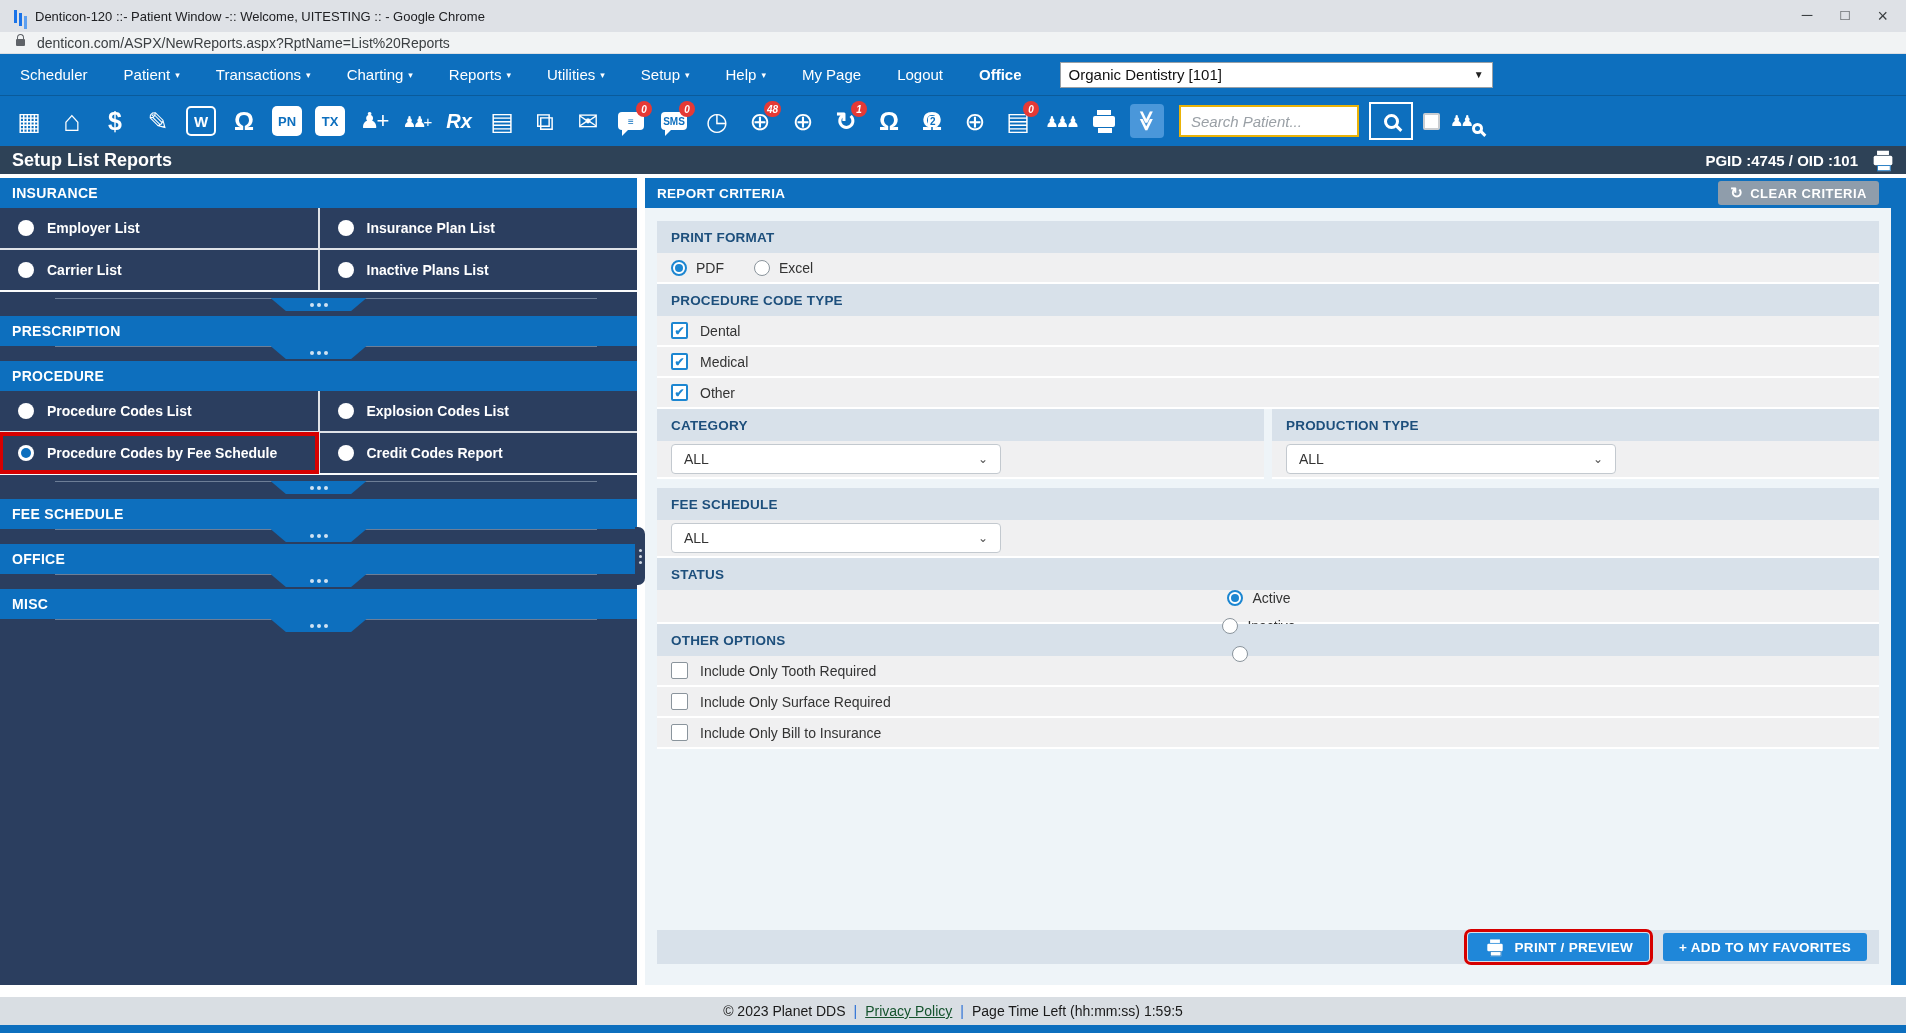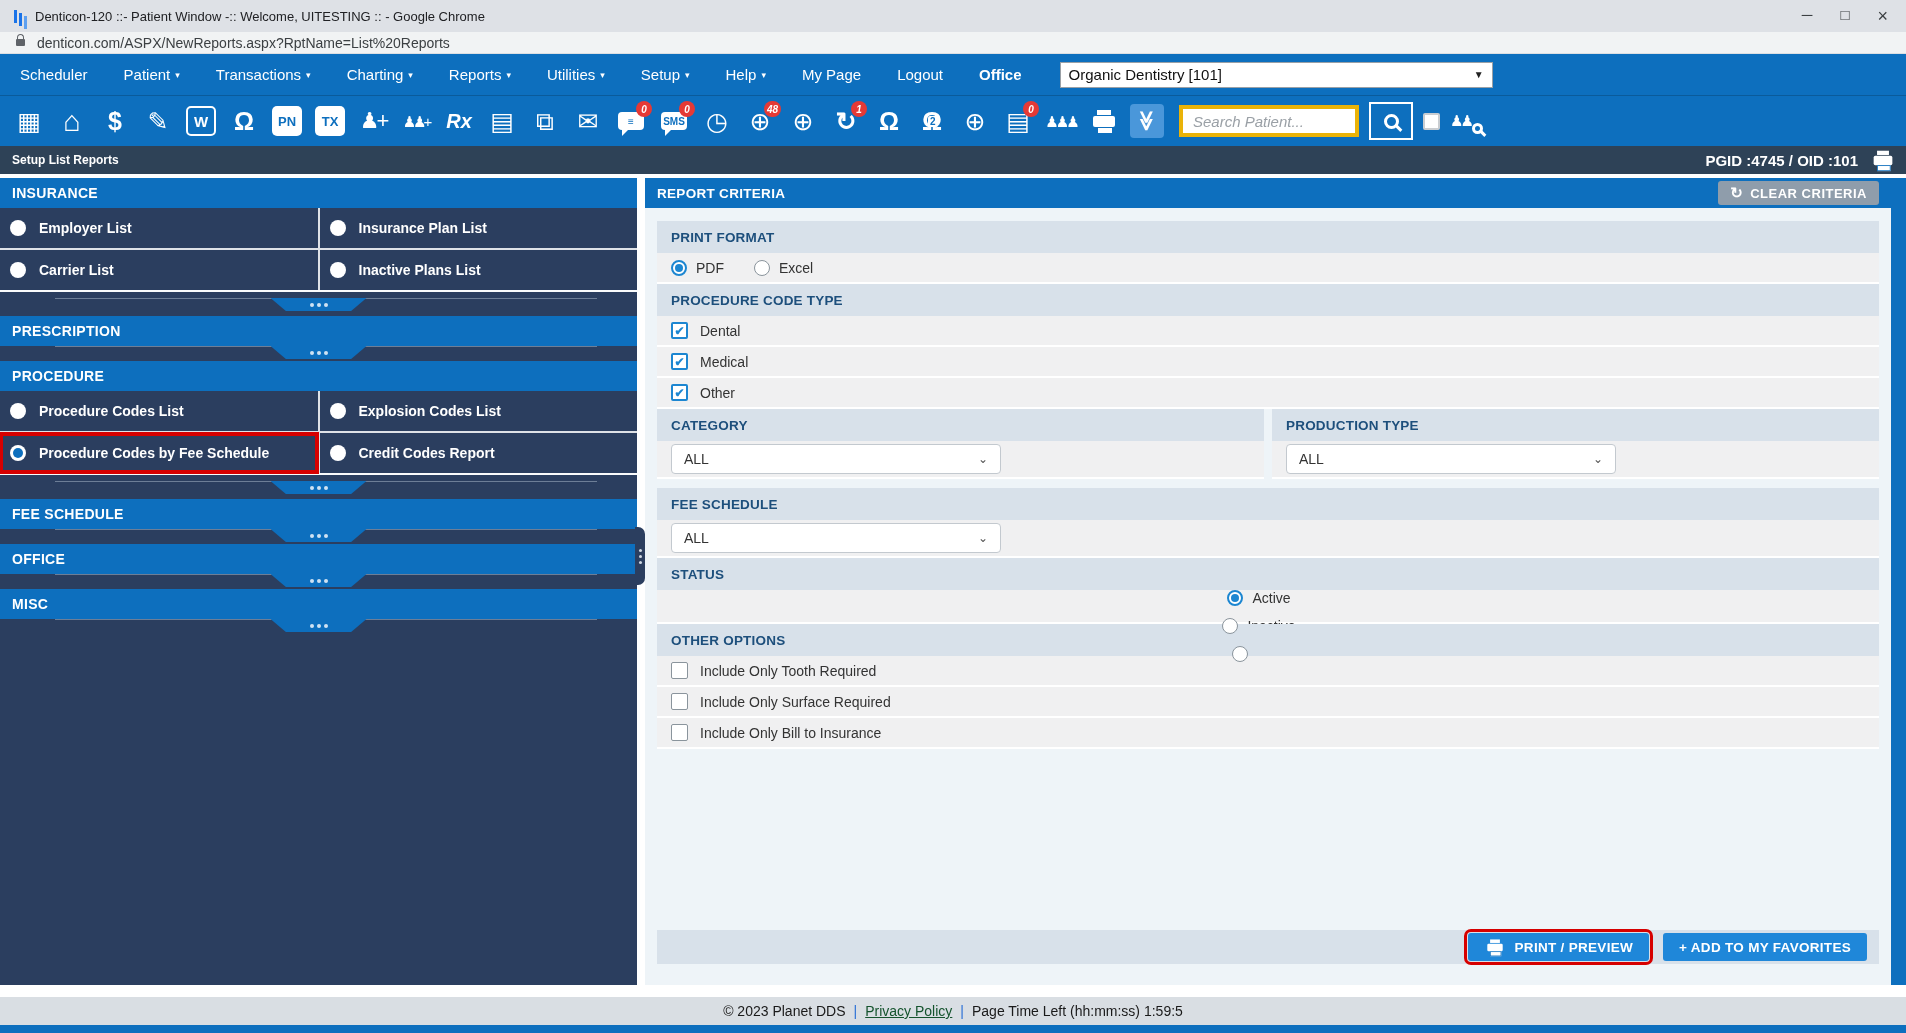--- a/index.html
+++ b/index.html
@@ -38,43 +38,43 @@
   .bubble { position:relative; background:#fff; border-radius:4px; width:26px; height:18px; display:flex; align-items:center; justify-content:center; color:#0d6fbe; font-weight:800; font-size:10px; }
   .bubble::after { content:""; position:absolute; left:4px; bottom:-6px; border:4px solid transparent; border-top-color:#fff; border-left-color:#fff; }
   .badge { position:absolute; top:1px; right:-2px; min-width:16px; height:16px; border-radius:8px; background:#e53935; color:#fff; font-size:10px; font-weight:bold; display:flex; align-items:center; justify-content:center; padding:0 3px; }
   .numov { position:absolute; font-size:10px; font-weight:bold; color:#0d6fbe; background:#fff; border-radius:2px; padding:0 2px; top:16px; left:15px; }
   .printer { position:relative; display:inline-block; width:22px; height:11px; background:#fff; border-radius:2px; }
   .printer::before { content:""; position:absolute; left:4px; top:-6px; width:14px; height:5px; background:#fff; }
   .printer::after { content:""; position:absolute; left:4px; bottom:-7px; width:14px; height:5px; background:#fff; border:1px solid #0d6fbe; }
   .litebox { background:#4a97da; border-radius:4px; width:34px; height:34px; display:flex; align-items:center; justify-content:center; }
   .rot90 { transform:rotate(90deg); font-size:20px; font-weight:bold; line-height:1; }
   .searchwrap { display:flex; align-items:center; margin-left:8px; gap:10px; }
-  .search-input { width:180px; height:32px; border:4px solid #eab308; padding:0 10px; font-size:15px; font-style:italic; color:#333; }
+  .search-input { width:180px; height:32px; border:2px solid #eab308; padding:0 10px; font-size:15px; font-style:italic; color:#333; }
   .search-input::placeholder { color:#9aa0a6; font-style:italic; }
   .search-btn { width:44px; height:38px; border:2px solid #fff; display:flex; align-items:center; justify-content:center; cursor:pointer; }
   .mag { position:relative; display:inline-block; width:15px; height:15px; border:3px solid #fff; border-radius:50%; }
   .mag::after { content:""; position:absolute; width:3px; height:8px; background:#fff; transform:rotate(-45deg); right:-4px; bottom:-6px; }
   .tb-check { width:17px; height:17px; background:#fff; border:2px solid #c9cdd1; border-radius:2px; cursor:pointer; }
   .famsearch { position:relative; color:#fff; font-size:15px; letter-spacing:-3px; cursor:pointer; padding-right:10px; }
   .famsearch .mag { width:11px; height:11px; position:absolute; right:-2px; bottom:-4px; }
 
   
   .pageheader { height:28px; background:#2e4257; display:flex; align-items:center; justify-content:space-between; padding:0 12px; flex-shrink:0; }
-  .ph-title { color:#fff; font-weight:bold; font-size:12px; }
+  .ph-title { color:#fff; font-weight:bold; font-size:18px; }
   .ph-right { display:flex; align-items:center; gap:14px; color:#fff; font-weight:bold; font-size:15px; }
   .ph-right .printer { transform:scale(.85); }
 
   
   .main { height:811px; display:flex; border-top:4px solid #fff; flex-shrink:0; }
   .sidebar { width:637px; background:#2b3e5f; position:relative; flex-shrink:0; display:flex; flex-direction:column; }
   .midgap { width:8px; background:#fff; flex-shrink:0; }
 
   .shead { height:30px; background:#0d6fbe; color:#fff; font-weight:bold; font-size:14px; display:flex; align-items:center; padding:0 12px; letter-spacing:.3px; }
   .sgrid { display:grid; grid-template-columns:1fr 1fr; gap:2px; background:rgba(255,255,255,.85); border-bottom:2px solid rgba(255,255,255,.85); }
-  .scell { height:40px; background:#2b3e5f; display:flex; align-items:center; gap:13px; padding-left:10px; cursor:pointer; position:relative; }
+  .scell { height:40px; background:#2b3e5f; display:flex; align-items:center; gap:13px; padding-left:18px; cursor:pointer; position:relative; }
   .scell.hl { outline:4px solid #d60000; outline-offset:-3px; z-index:2; }
   .srad { width:16px; height:16px; border-radius:50%; background:#fff; position:relative; flex-shrink:0; }
   .srad.sel::after { content:""; position:absolute; inset:3px; border-radius:50%; background:#0d6fbe; }
   .slabel { color:#fff; font-size:14px; font-weight:600; }
   .collapse { position:relative; height:24px; }
   .collapse.tight { height:15px; }
   .collapse .line { position:absolute; top:6px; left:55px; right:40px; height:1px; background:rgba(190,205,220,.45); }
   .collapse.tight .line { top:0; }
   .ctab { position:absolute; top:6px; left:50%; transform:translateX(-50%); width:96px; height:13px; background:#0d6fbe; clip-path:polygon(0 0,100% 0,84% 100%,16% 100%); display:flex; align-items:center; justify-content:center; cursor:pointer; }
   .collapse.tight .ctab { top:0; }

